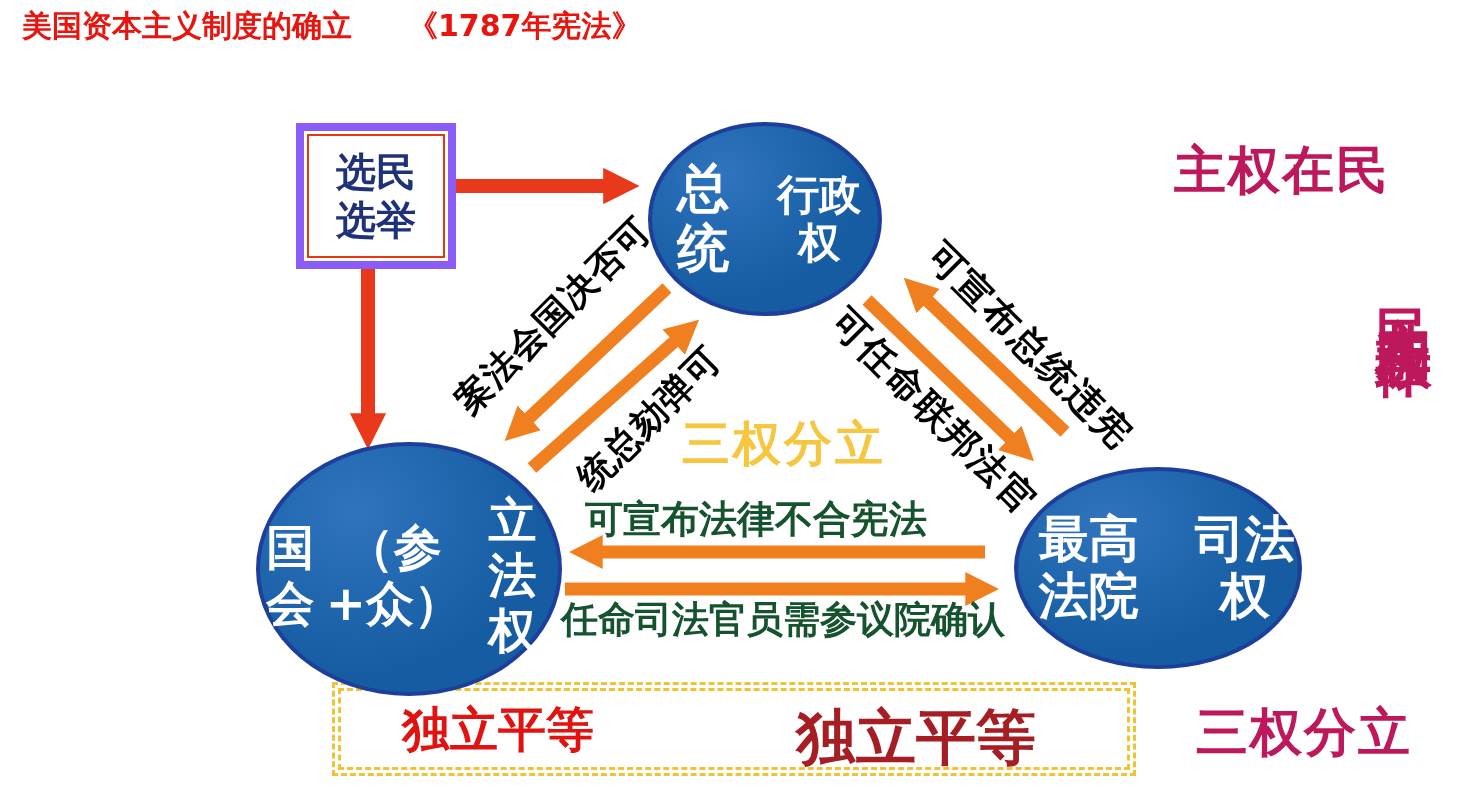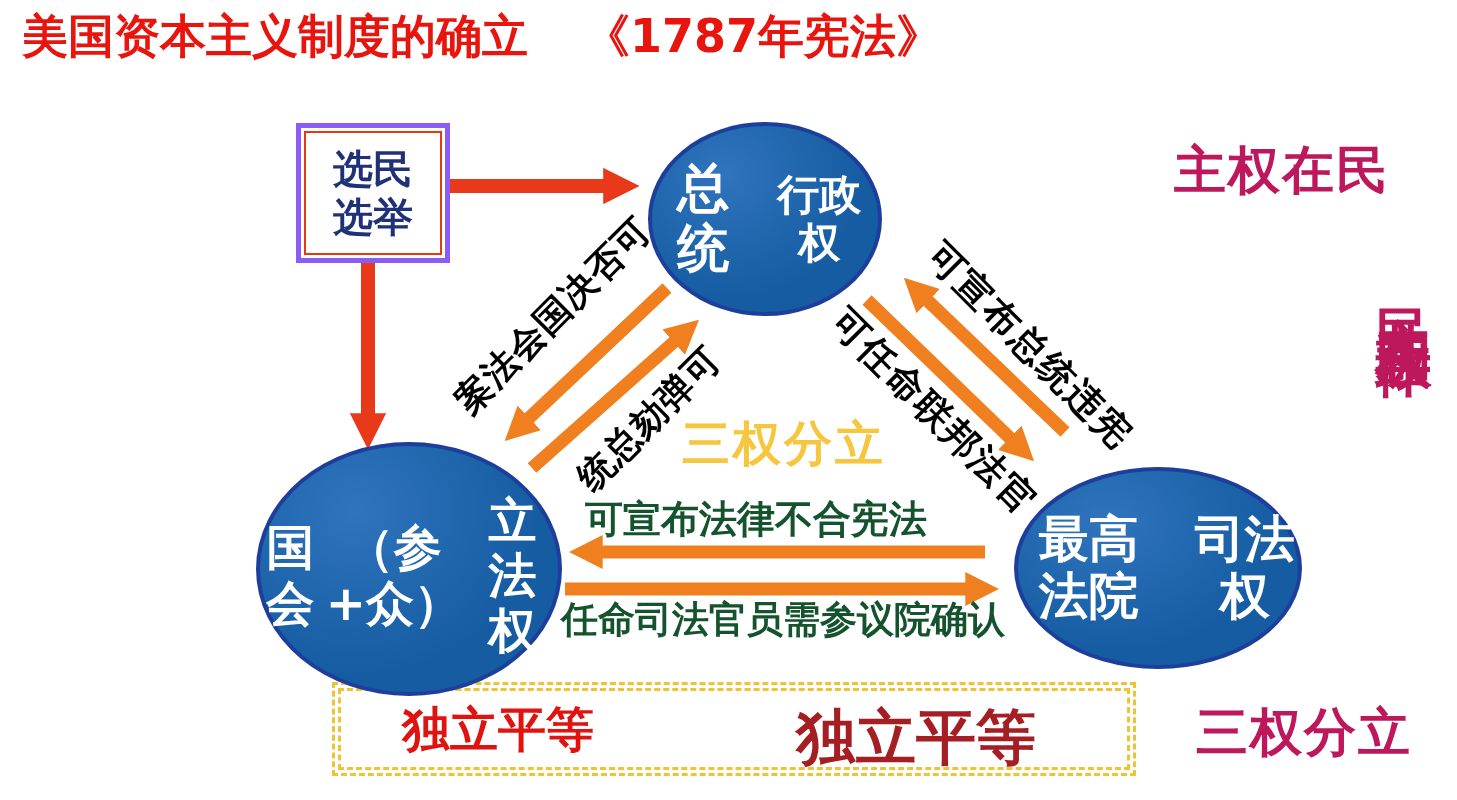--- a/index.html
+++ b/index.html
@@ -1,28 +1,28 @@
 <!DOCTYPE html>
 <html><head>
 <meta charset="utf-8">
 <style>
   html,body{margin:0;padding:0;background:#fff;}
   .stage{
     position:relative;width:1457px;height:800px;background:#ffffff;overflow:hidden;
     font-family:"DejaVu Sans",sans-serif;
   }
   
-  .title{position:absolute;left:22px;top:6px;font-size:46px;font-weight:bold;color:#e8150f;white-space:nowrap;}
+  .title{position:absolute;left:22px;top:6px;font-size:30px;font-weight:bold;color:#e8150f;white-space:nowrap;}
   .title .law{margin-left:56px;}
   
   svg.arrows{position:absolute;left:0;top:0;z-index:1;}
   .red-line{stroke:#e8391b;stroke-width:14;marker-end:url(#mr);}
   .org-line{stroke:#f0801f;stroke-width:13;marker-end:url(#mo);}
   
-  .voter{position:absolute;left:296px;top:123px;width:138px;height:124px;border:5px solid #8b5cf6;padding:3px;z-index:2;background:#fff;}
+  .voter{position:absolute;left:296px;top:123px;width:138px;height:124px;border:8px solid #8b5cf6;padding:3px;z-index:2;background:#fff;}
   .voter-inner{width:100%;height:100%;border:2px solid #e8380d;box-sizing:border-box;display:flex;flex-direction:column;align-items:center;justify-content:center;color:#1f3278;font-size:40px;font-weight:bold;line-height:1.2;}
   
   .node{position:absolute;border-radius:50%;background:radial-gradient(ellipse at 32% 26%,#2f74bd 0%,#155ca2 65%);border:4px solid #1d3f9b;color:#fff;font-weight:bold;display:flex;align-items:center;justify-content:center;text-align:center;z-index:2;line-height:1.15;}
   .node-president{left:648px;top:122px;width:226px;height:186px;}
   .node-president .l1{font-size:52px;letter-spacing:6px;}
   .node-president .l2{font-size:42px;}
   .node-congress{left:256px;top:442px;width:298px;height:246px;}
   .node-congress div{font-size:48px;margin-top:13px;}
   .node-court{left:1014px;top:467px;width:280px;height:194px;gap:32px;}
   .node-court div{font-size:50px;}

